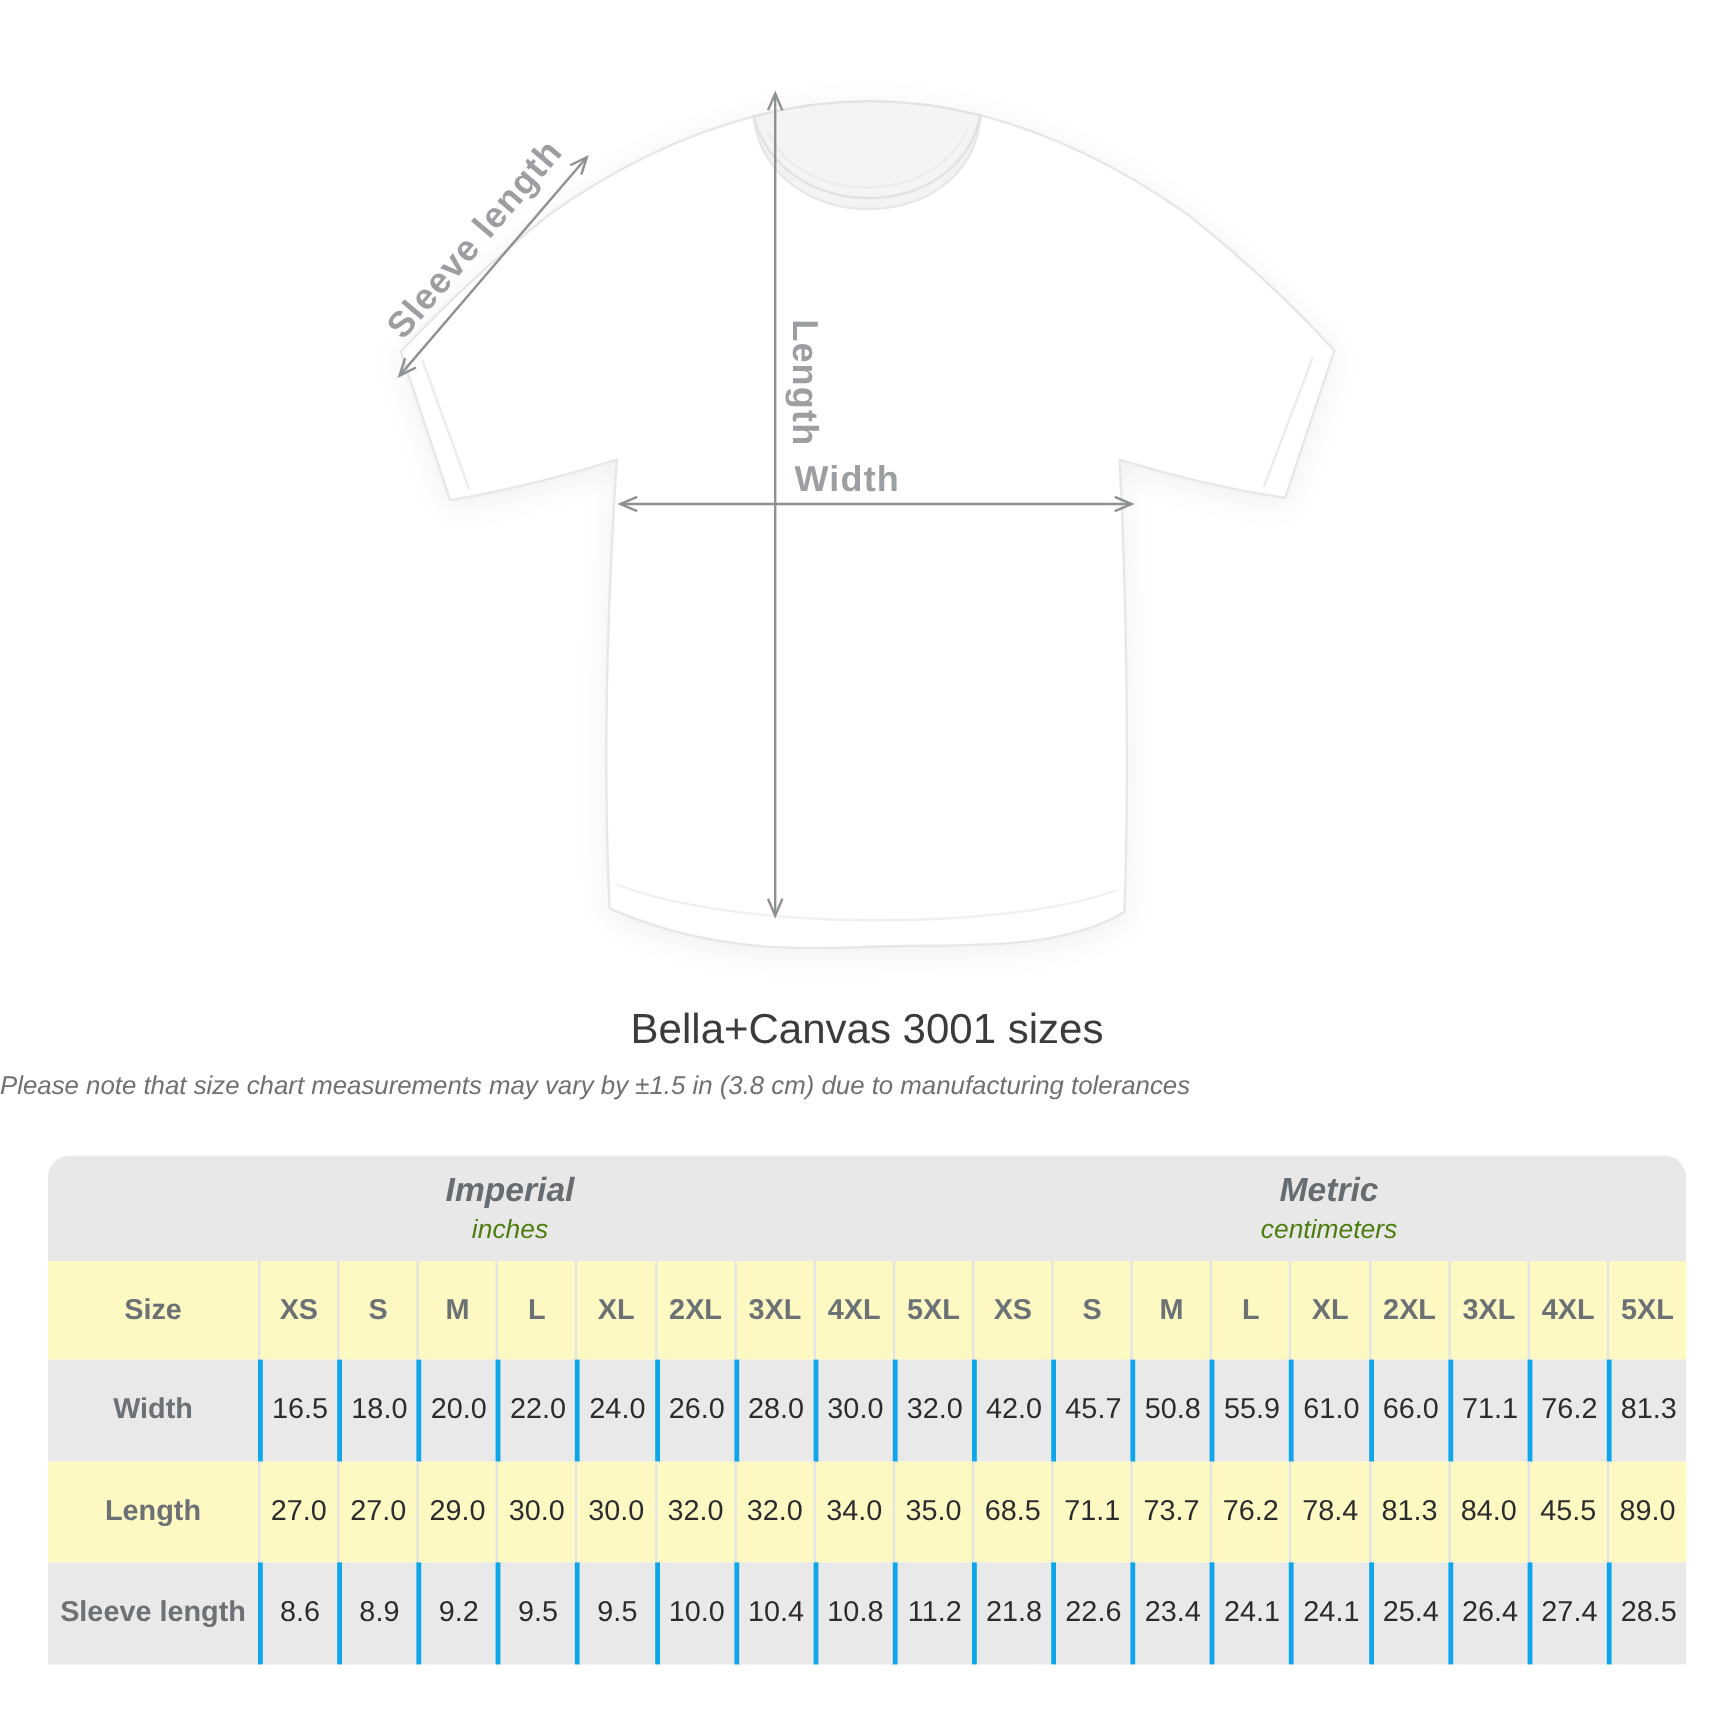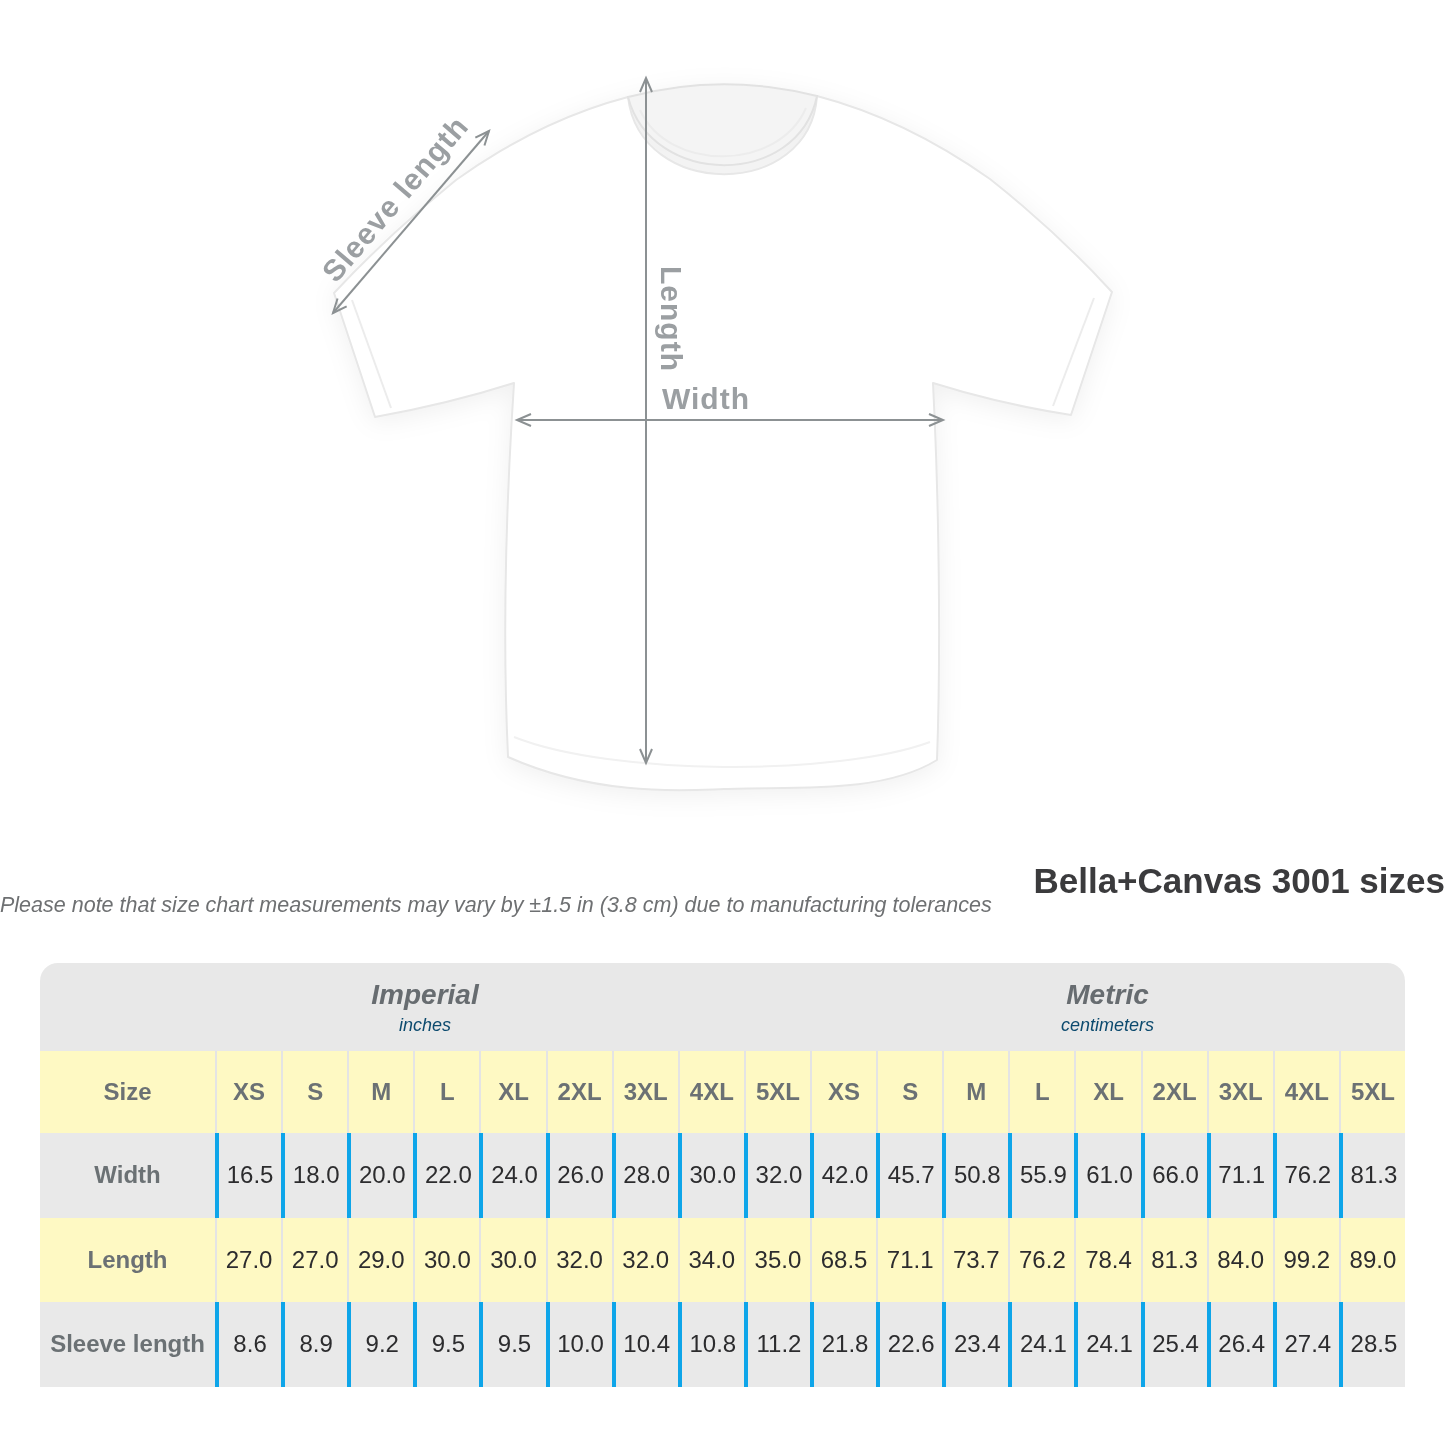--- a/index.html
+++ b/index.html
@@ -12,38 +12,38 @@
   .diagram{position:absolute;left:0;top:0;width:1445px;height:860px;}
   .diagram svg{display:block;width:100%;height:100%;}
   .shirt-body{fill:#ffffff;stroke:#e7e7e7;stroke-width:2;stroke-linejoin:round;}
   .collar-hole{fill:#f4f4f4;stroke:#e2e2e2;stroke-width:2;}
   .seam{fill:none;stroke:#ececec;stroke-width:2;}
   .seam-light{fill:none;stroke:#f1f1f1;stroke-width:2;}
   .meas-line{stroke:#8c9193;stroke-width:2;fill:none;}
   .meas-label{fill:#9b9fa2;font-weight:bold;font-size:30px;letter-spacing:1px;}
   
   .page-title{
-    position:absolute;left:0;top:861px;width:100%;text-align:right;
-    font-size:35px;font-weight:bold;color:#3b3b3d;margin:0;
+    position:absolute;left:0;top:838px;width:100%;text-align:center;
+    font-size:35px;font-weight:normal;color:#3b3b3d;margin:0;
   }
   .page-note{
     position:absolute;left:0;top:893px;width:100%;text-align:left;
     font-size:21.5px;font-style:italic;color:#6e7072;margin:0;
   }
   
   .size-table{
     position:absolute;left:40px;top:963px;width:1365px;height:442px;
     border-radius:18px;overflow:hidden;background:#ffffff;
   }
   .band{display:flex;height:88px;background:#e8e8e8;}
   .band-cell{display:flex;flex-direction:column;justify-content:center;align-items:center;gap:4px;}
   .band-cell.imperial{width:770px;}
   .band-cell.metric{flex:1;}
   .band-name{font-size:28px;font-weight:bold;font-style:italic;color:#676c70;}
-  .band-unit{font-size:18px;font-style:italic;color:#0c4a6e;}
+  .band-unit{font-size:22px;font-style:italic;color:#4d7c0f;}
   .trow{display:grid;grid-template-columns:175px repeat(18,1fr);}
   .trow .cell{
     display:flex;align-items:center;justify-content:center;
     font-size:24px;color:#2c2c2e;
   }
   .trow .cell.hdr{font-weight:bold;color:#6b7174;}
   .trow.white-row{background:#fef9c3;}
   .trow.gray-row{background:#e9e9e9;}
   .trow.white-row .cell + .cell{border-left:2px solid #e4e4e4;}
   .trow.gray-row .cell + .cell{border-left:4px solid #0ea5e9;}
@@ -172,21 +172,21 @@
     <div class="cell">32.0</div>
     <div class="cell">34.0</div>
     <div class="cell">35.0</div>
     <div class="cell">68.5</div>
     <div class="cell">71.1</div>
     <div class="cell">73.7</div>
     <div class="cell">76.2</div>
     <div class="cell">78.4</div>
     <div class="cell">81.3</div>
     <div class="cell">84.0</div>
-    <div class="cell">99.2</div>
+    <div class="cell">45.5</div>
     <div class="cell">89.0</div>
   </div>
 
   <div class="trow data-row gray-row">
     <div class="cell hdr">Sleeve length</div>
     <div class="cell">8.6</div>
     <div class="cell">8.9</div>
     <div class="cell">9.2</div>
     <div class="cell">9.5</div>
     <div class="cell">9.5</div>

